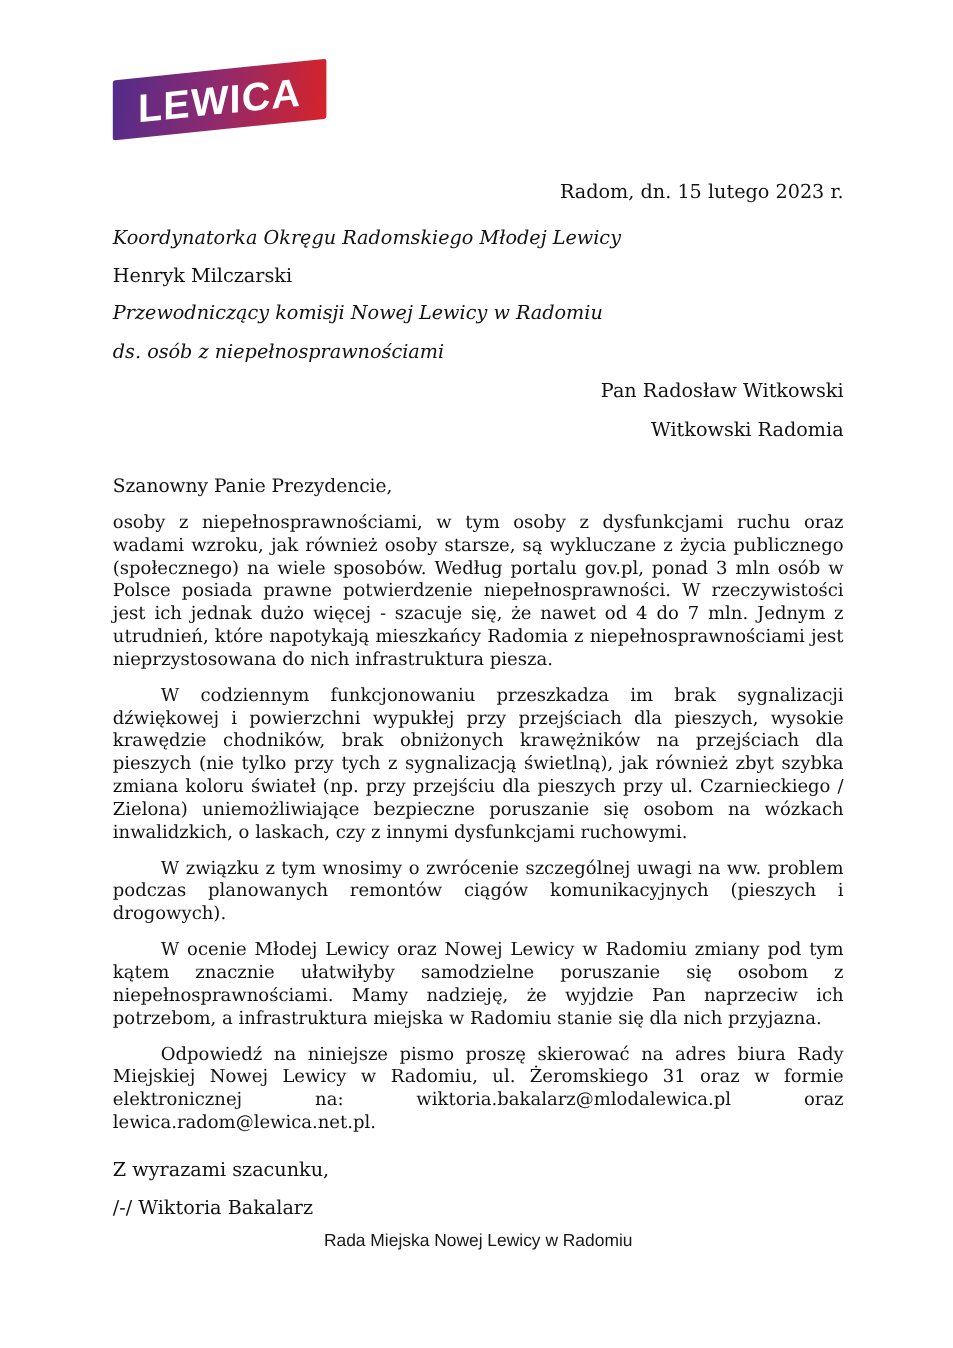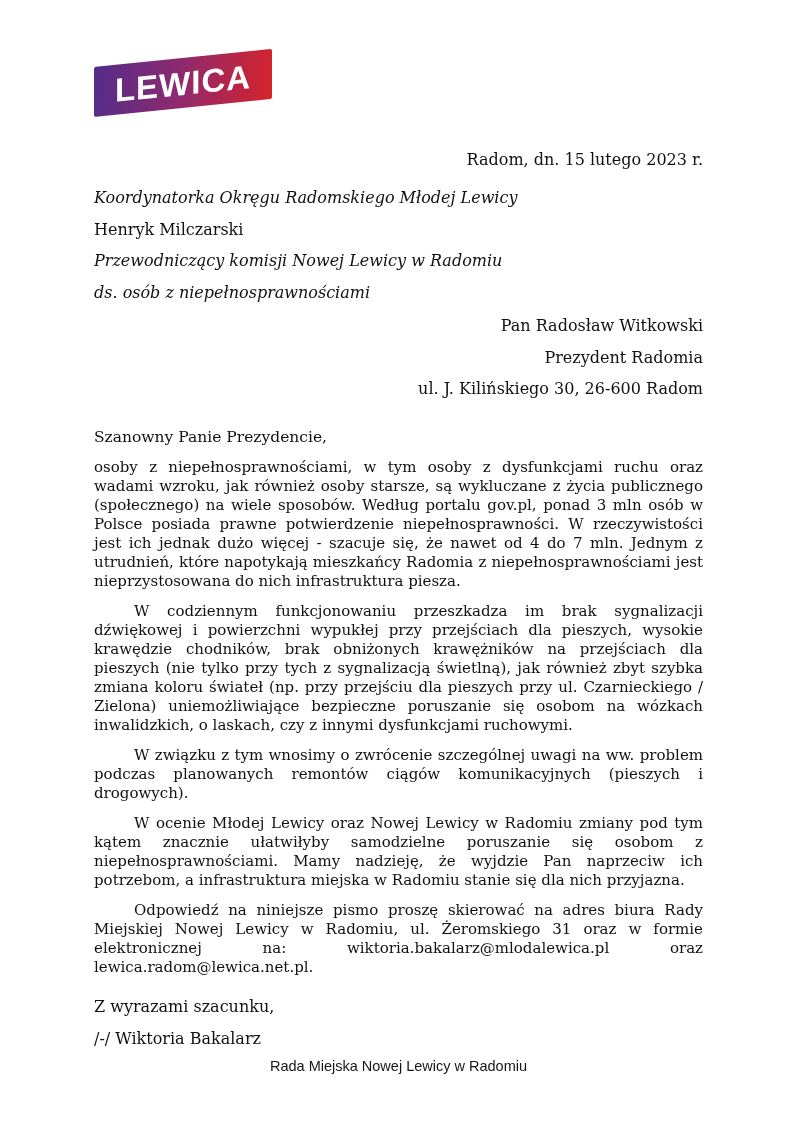--- a/index.html
+++ b/index.html
@@ -138,22 +138,21 @@
 
   <div class="sender">
     <p class="s-italic">Koordynatorka Okręgu Radomskiego Młodej Lewicy</p>
     <p class="s-normal">Henryk Milczarski</p>
     <p class="s-italic">Przewodniczący komisji Nowej Lewicy w Radomiu</p>
     <p class="s-italic">ds. osób z niepełnosprawnościami</p>
   </div>
 
   <div class="recipient">
     <p>Pan Radosław Witkowski</p>
-    <p>Prezydent Radomia</p>
-    <p>ul. J. Kilińskiego 30, 26-600 Radom</p>
+    <p>Witkowski Radomia</p>
   </div>
 
   <p class="salutation">Szanowny Panie Prezydencie,</p>
 
   <div class="body-block">
     <p class="para">osoby z niepełnosprawnościami, w tym osoby z dysfunkcjami ruchu oraz wadami wzroku, jak również osoby starsze, są wykluczane z życia publicznego (społecznego) na wiele sposobów. Według portalu gov.pl, ponad 3 mln osób w Polsce posiada prawne potwierdzenie niepełnosprawności. W rzeczywistości jest ich jednak dużo więcej - szacuje się, że nawet od 4 do 7 mln. Jednym z utrudnień, które napotykają mieszkańcy Radomia z niepełnosprawnościami jest nieprzystosowana do nich infrastruktura piesza.</p>
     <p class="para indented">W codziennym funkcjonowaniu przeszkadza im brak sygnalizacji dźwiękowej i powierzchni wypukłej przy przejściach dla pieszych, wysokie krawędzie chodników, brak obniżonych krawężników na przejściach dla pieszych (nie tylko przy tych z sygnalizacją świetlną), jak również zbyt szybka zmiana koloru świateł (np. przy przejściu dla pieszych przy ul. Czarnieckiego / Zielona) uniemożliwiające bezpieczne poruszanie się osobom na wózkach inwalidzkich, o laskach, czy z innymi dysfunkcjami ruchowymi.</p>
     <p class="para indented">W związku z tym wnosimy o zwrócenie szczególnej uwagi na ww. problem podczas planowanych remontów ciągów komunikacyjnych (pieszych i drogowych).</p>
     <p class="para indented">W ocenie Młodej Lewicy oraz Nowej Lewicy w Radomiu zmiany pod tym kątem znacznie ułatwiłyby samodzielne poruszanie się osobom z niepełnosprawnościami. Mamy nadzieję, że wyjdzie Pan naprzeciw ich potrzebom, a infrastruktura miejska w Radomiu stanie się dla nich przyjazna.</p>
     <p class="para indented">Odpowiedź na niniejsze pismo proszę skierować na adres biura Rady Miejskiej Nowej Lewicy w Radomiu, ul. Żeromskiego 31 oraz w formie elektronicznej na: wiktoria.bakalarz@mlodalewica.pl oraz lewica.radom@lewica.net.pl.</p>

